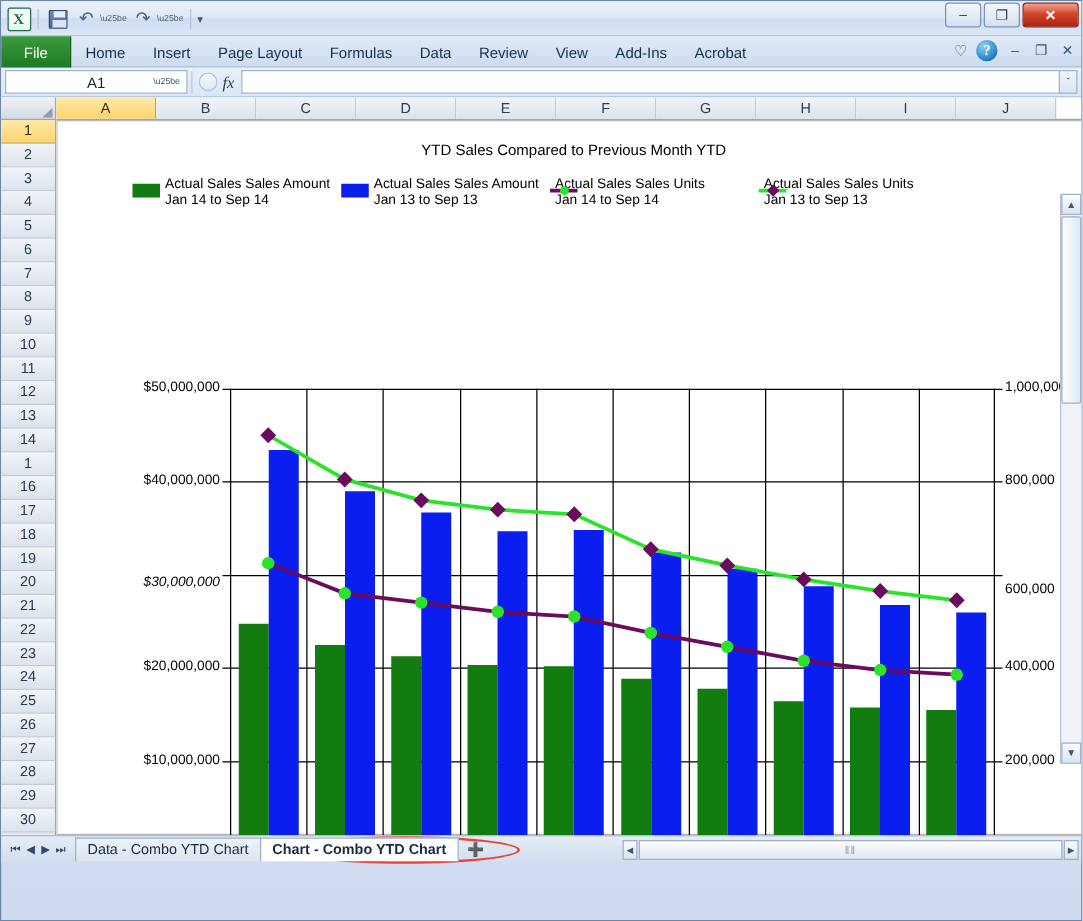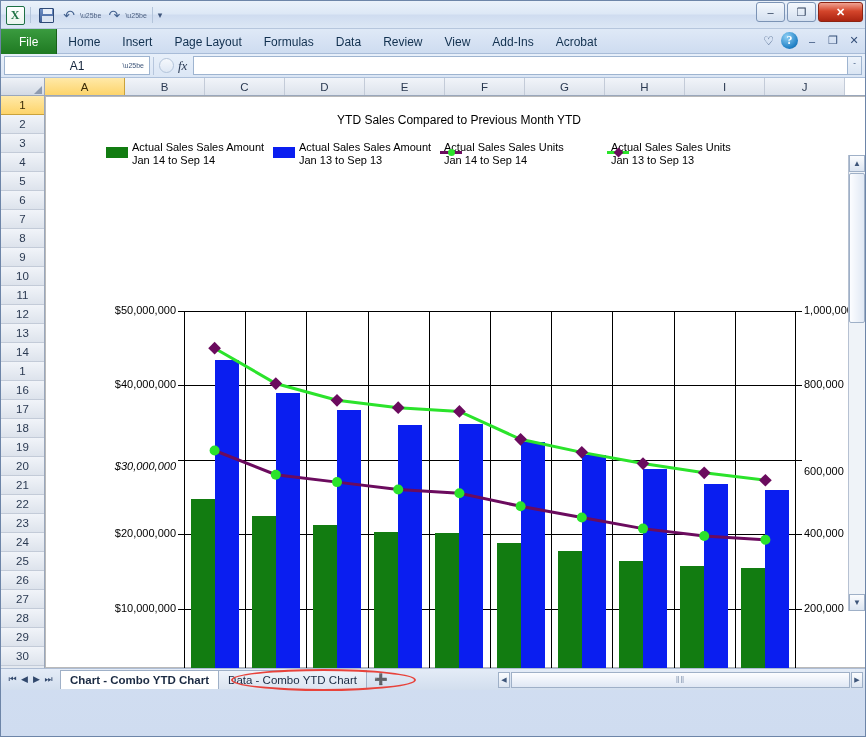--- a/index.html
+++ b/index.html
@@ -522,22 +522,22 @@
     </div>
   </div>
 
   <div id="tabbar">
     <div id="navbtns">
       <span class="nav">⏮</span>
       <span class="nav">◀</span>
       <span class="nav">▶</span>
       <span class="nav">⏭</span>
     </div>
+    <div class="stab">Data - Combo YTD Chart</div>
     <div class="stab active">Chart - Combo YTD Chart</div>
-    <div class="stab">Data - Combo YTD Chart</div>
     <span class="newsheet">➕</span>
     <div id="tab-highlight"></div>
     <div id="hscroll">
       <div class="hs-btn">◀</div>
       <div id="hthumb">‖‖</div>
       <div class="hs-btn">▶</div>
     </div>
   </div>
 
 </div>

